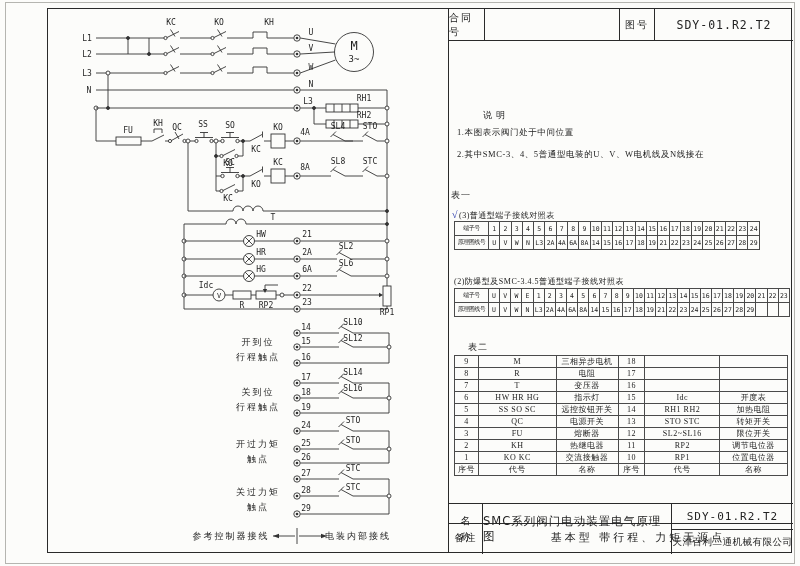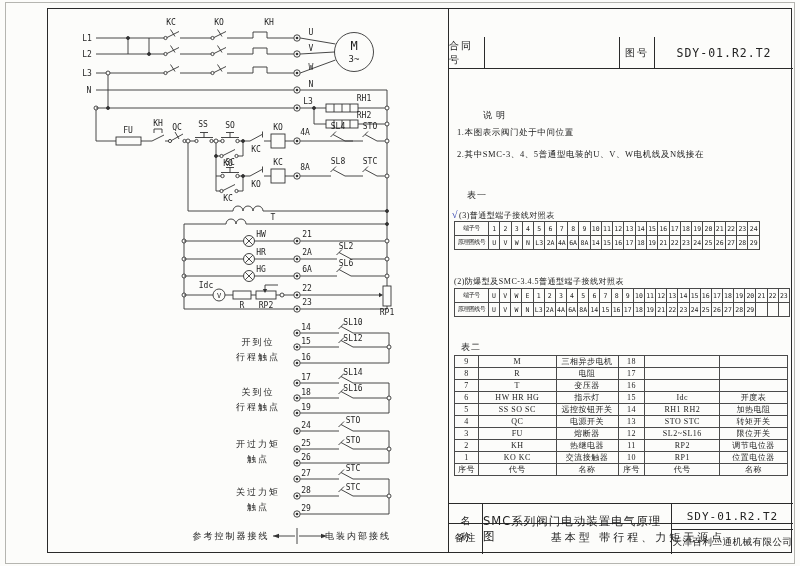--- a/index.html
+++ b/index.html
@@ -3,21 +3,21 @@
 <meta charset="utf-8">
 <style>
   html,body{margin:0;padding:0;background:#e8e8e8;}
   .page{position:relative;width:800px;height:566px;background:#fcfcfa;overflow:hidden;
         font-family:"DejaVu Sans",sans-serif;color:#222;}
   .outer-frame{position:absolute;left:5px;top:2px;width:788px;height:560px;border:1px solid #b5b5b0;}
   .main-frame{position:absolute;left:47px;top:8px;width:745px;height:545px;border:1.5px solid #2a2a2a;box-sizing:border-box;}
   .schematic{position:absolute;left:0;top:0;}
   .right-panel{position:absolute;left:400px;top:0;width:345px;height:100%;border-left:1.5px solid #2a2a2a;box-sizing:border-box;}
   
-  .title-block{position:absolute;left:0;top:0;width:100%;height:32px;display:flex;border-bottom:1.5px solid #2a2a2a;box-sizing:border-box;margin-top:28px;}
+  .title-block{position:absolute;left:0;top:0;width:100%;height:32px;display:flex;border-bottom:1.5px solid #2a2a2a;box-sizing:border-box;}
   .tb-cell{display:flex;align-items:center;justify-content:center;box-sizing:border-box;border-right:1.2px solid #2a2a2a;}
   .tb-label{font-size:10px;letter-spacing:2px;}
   .tb-value{font-family:"DejaVu Sans Mono",monospace;font-size:11.5px;letter-spacing:1px;}
   
   .abs{position:absolute;font-family:Liberation Serif, serif;}
   .note-heading{font-size:9px;letter-spacing:4px;}
   .note-line{font-size:8.5px;letter-spacing:0.6px;white-space:pre;text-align:right;}
   .tbl-label{font-size:9px;letter-spacing:1px;}
   .sub-title{font-size:8px;letter-spacing:0.5px;}
   .check{color:#2233aa;font-weight:bold;font-size:10px;margin-right:1px;}
@@ -372,21 +372,21 @@
         <div class="tb-cell tb-label" style="width:36px">合同号</div>
         <div class="tb-cell tb-value" style="width:135px"></div>
         <div class="tb-cell tb-label" style="width:35px">图号</div>
         <div class="tb-cell tb-value" style="flex:1;border-right:none">SDY-01.R2.T2</div>
       </div>
 
       <div class="abs note-heading" style="left:34px;top:100px">说明</div>
       <div class="abs note-line" style="left:8px;top:118px">1.本图表示阀门处于中间位置</div>
       <div class="abs note-line" style="left:8px;top:140px">2.其中SMC-3、4、5普通型电装的U、V、W电机线及N线接在</div>
 
-      <div class="abs tbl-label" style="left:18px;top:180px">表一</div>
+      <div class="abs tbl-label" style="left:2px;top:180px">表一</div>
 
       <div class="abs sub-title" style="left:3px;top:200px">
         <span class="check">√</span><span>(3)普通型端子接线对照表</span>
       </div>
       <table class="term abs" style="left:5px;top:212px;width:306px">
         <colgroup>
             <col style="width:34px">
           </colgroup>
         <tbody>
             <tr>
@@ -508,21 +508,21 @@
               <td>27</td>
               <td>28</td>
               <td>29</td>
               <td></td>
               <td></td>
               <td></td>
             </tr>
           </tbody>
       </table>
 
-      <div class="abs tbl-label" style="left:12px;top:332px">表二</div>
+      <div class="abs tbl-label" style="left:19px;top:332px">表二</div>
       <table class="comp abs" style="left:5px;top:346px;width:334px">
         <colgroup>
           <col style="width:24px">
             <col style="width:78px">
             <col style="width:62px">
           <col style="width:27px">
             <col style="width:75px">
             <col style="width:68px">
         </colgroup>
         <tbody>

